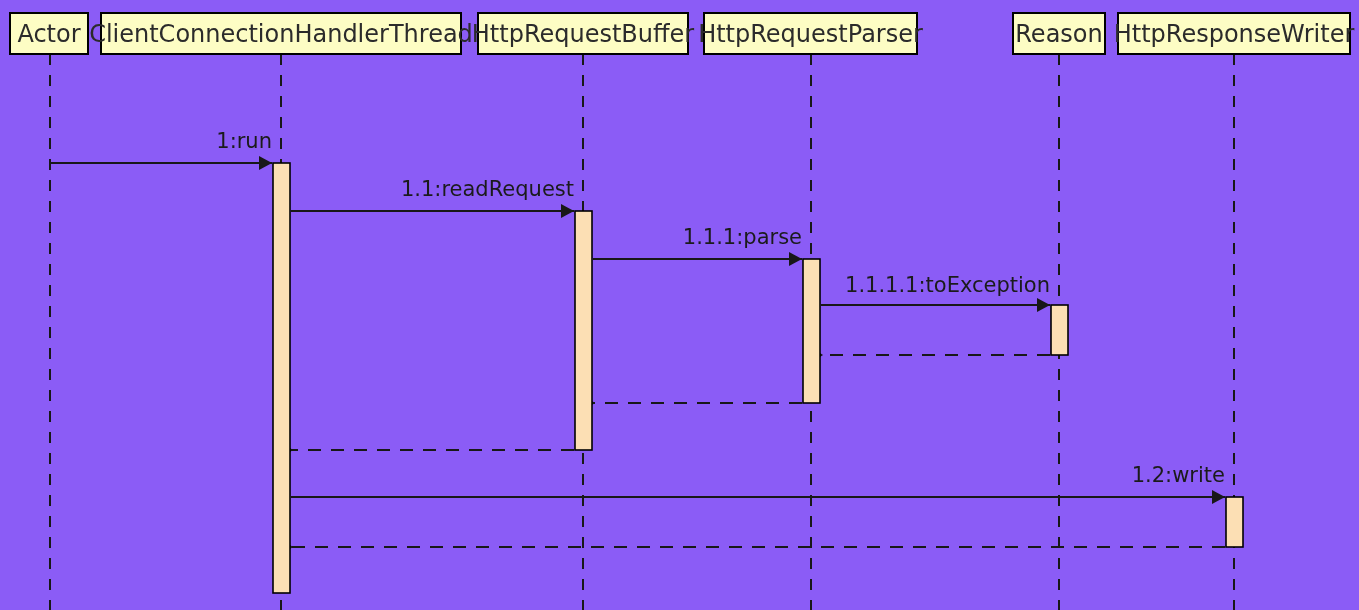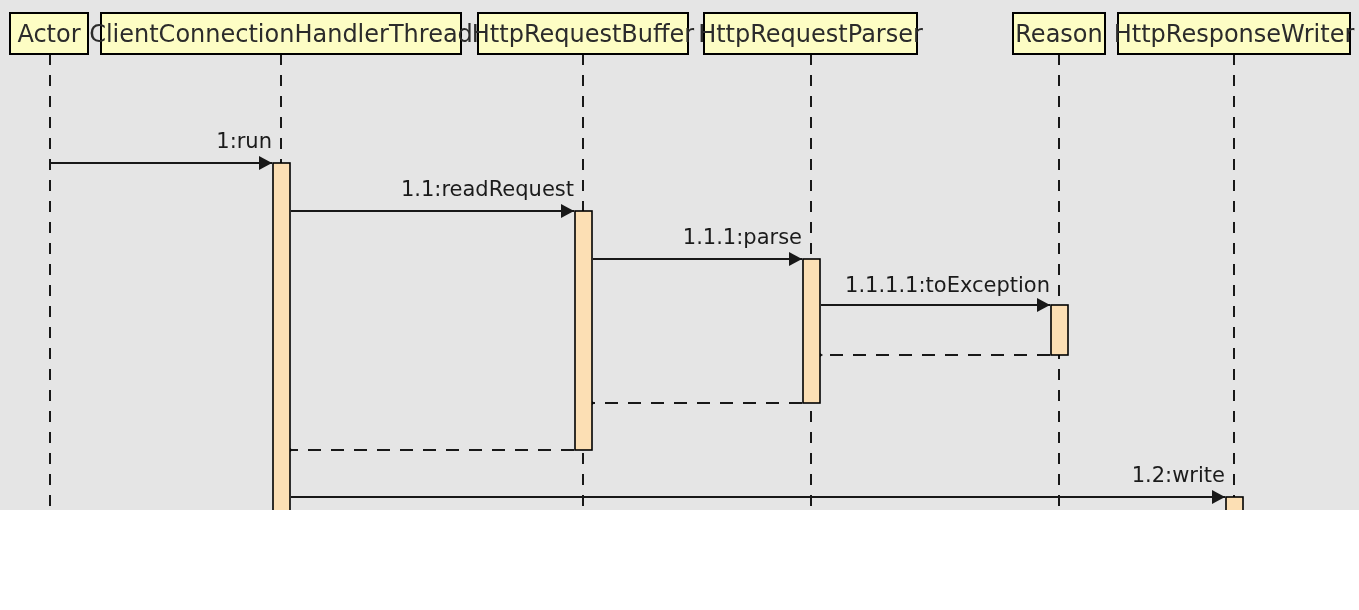--- a/index.html
+++ b/index.html
@@ -6,22 +6,22 @@
     margin: 0;
     padding: 0;
     background: #ffffff;
   }
   body {
     font-family: "DejaVu Sans", sans-serif;
   }
   #diagram-root {
     position: relative;
     width: 1359px;
-    height: 510px;
-    background: #e5e5e5;
+    height: 610px;
+    background: #8b5cf6;
     overflow: hidden;
   }
   svg.diagram-canvas {
     position: absolute;
     top: 0;
     left: 0;
     width: 1359px;
     height: 610px;
     display: block;
   }

